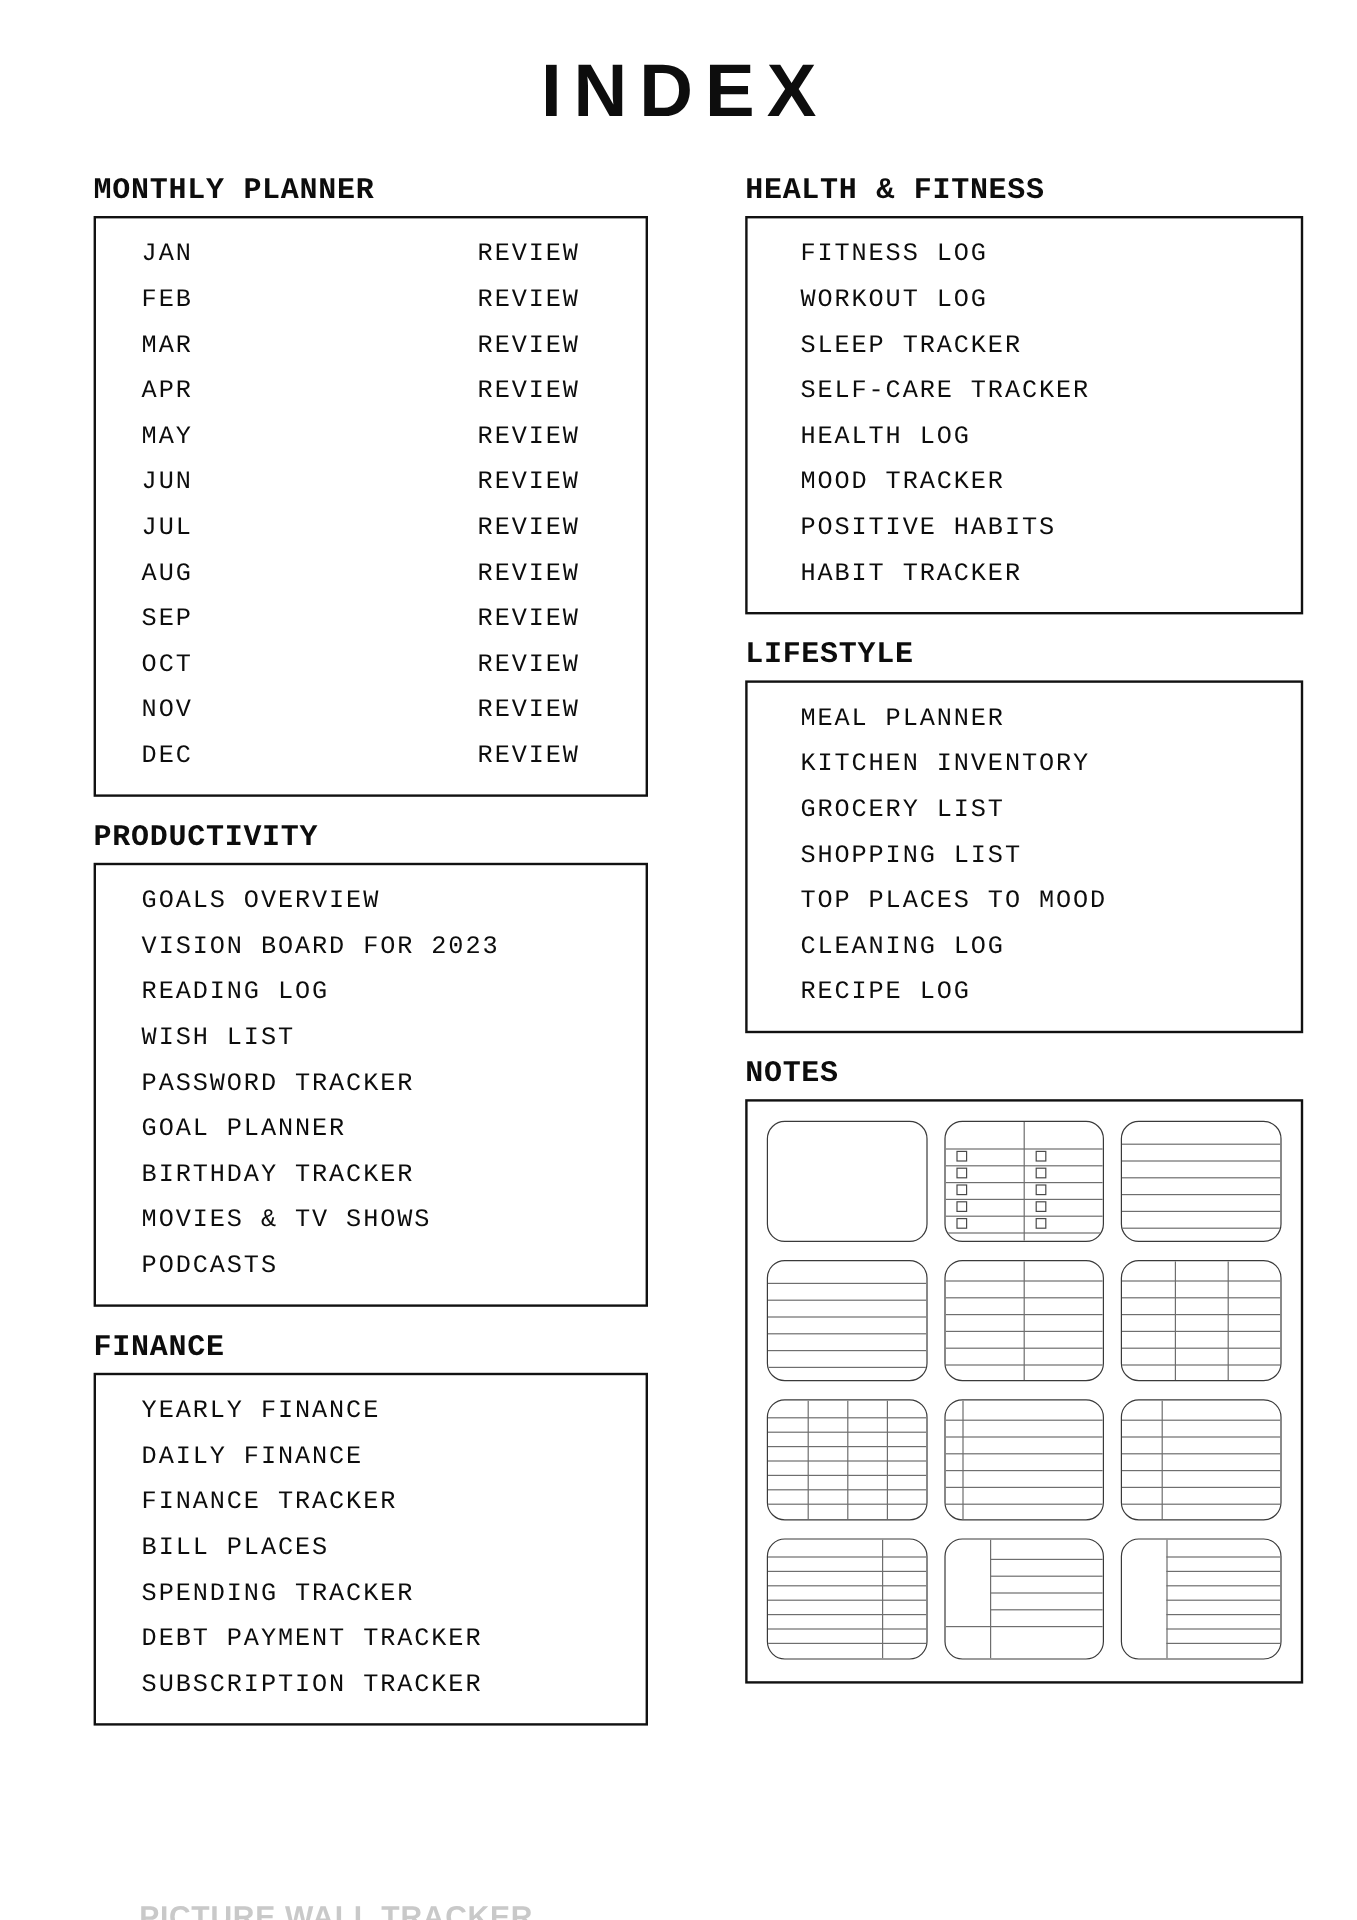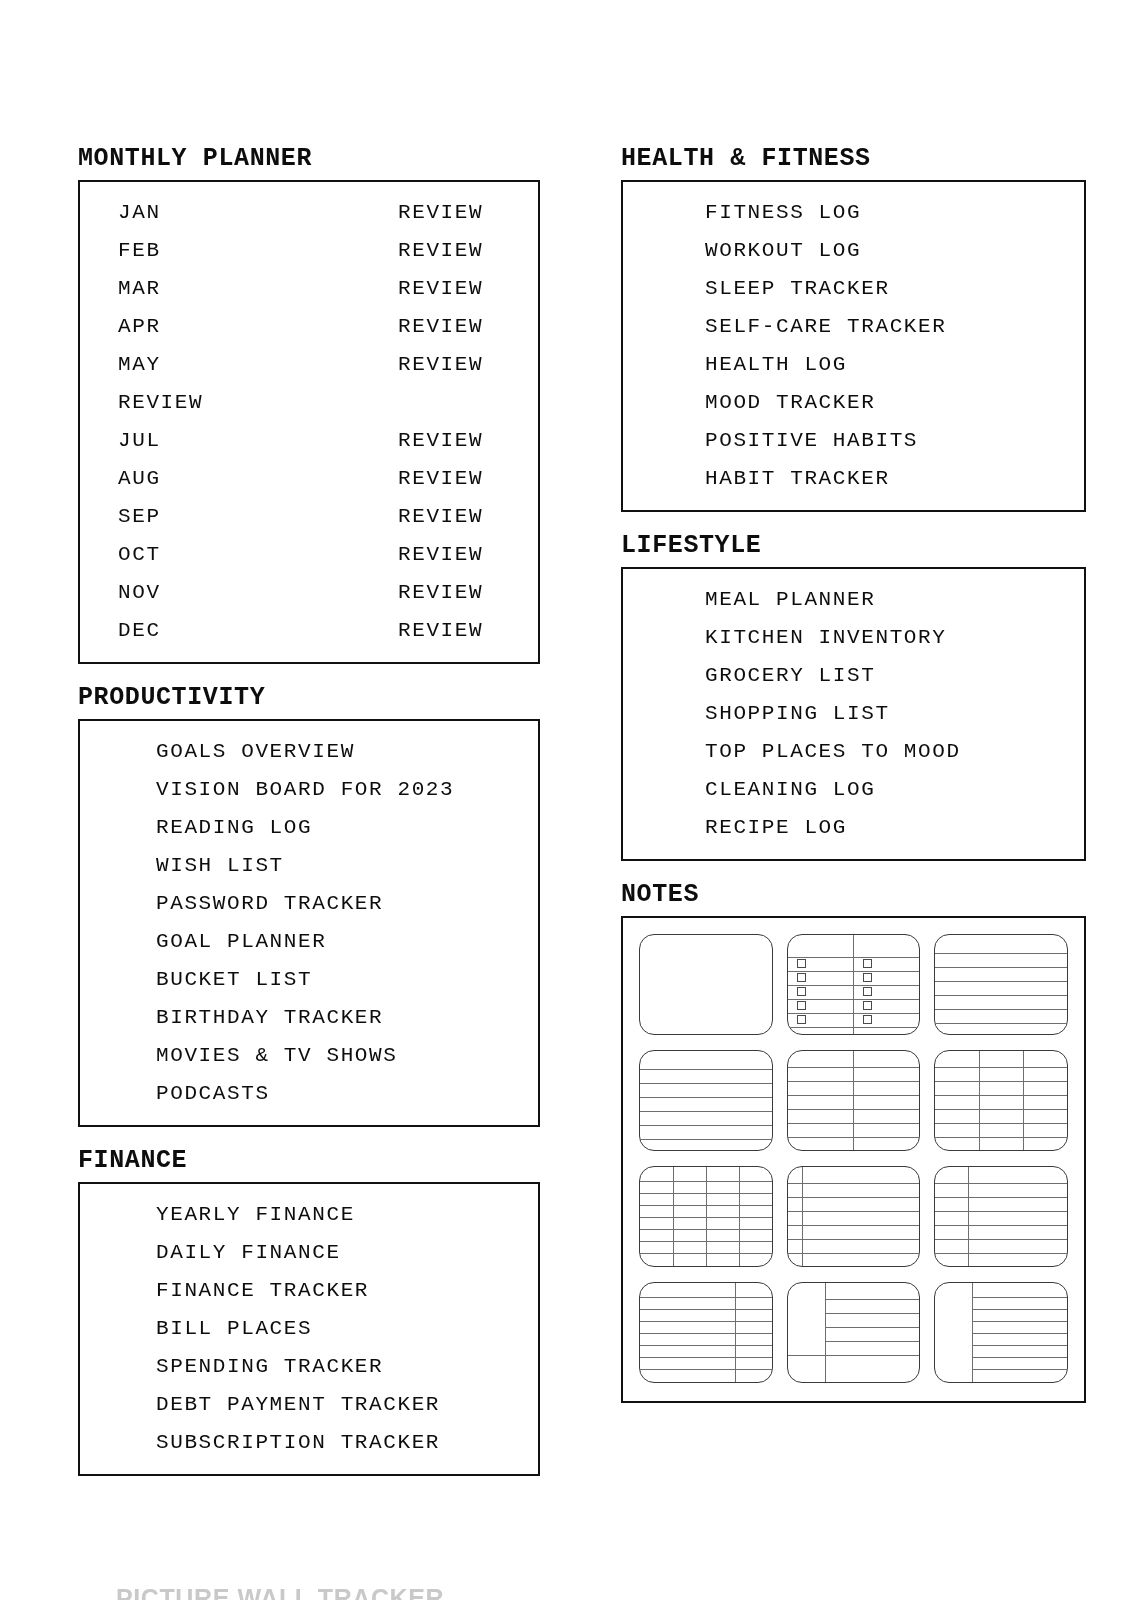--- a/index.html
+++ b/index.html
@@ -68,21 +68,20 @@
     padding: 12px 0 12px 0;
   }
 
   .list-row {
     font-size: 21px;
     letter-spacing: 1.6px;
     line-height: 38px;
     padding-left: 38px;
     white-space: nowrap;
     display: block;
-    margin-left: 38px;
   }
 
   
   .month-row {
     display: flex;
     align-items: baseline;
     font-size: 21px;
     letter-spacing: 1.6px;
     line-height: 38px;
     padding-left: 38px;
@@ -145,20 +144,21 @@
     line-height: 1;
     color: #c9c9c9;
     white-space: nowrap;
   }
 </style>
 </head>
 <body>
 
 <div class="page">
 
+  <div class="page-title">INDEX</div>
 
   <div class="col-left">
 
     <div class="section">
       <div class="section-heading">MONTHLY PLANNER</div>
       <div class="list-box">
         <div class="month-row">
           <span class="m-name">JAN</span>
           <span class="m-review">REVIEW</span>
         </div>
@@ -172,20 +172,21 @@
         </div>
         <div class="month-row">
           <span class="m-name">APR</span>
           <span class="m-review">REVIEW</span>
         </div>
         <div class="month-row">
           <span class="m-name">MAY</span>
           <span class="m-review">REVIEW</span>
         </div>
         <div class="month-row">
+          <span class="m-name">JUN</span>
           <span class="m-review">REVIEW</span>
         </div>
         <div class="month-row">
           <span class="m-name">JUL</span>
           <span class="m-review">REVIEW</span>
         </div>
         <div class="month-row">
           <span class="m-name">AUG</span>
           <span class="m-review">REVIEW</span>
         </div>
@@ -210,21 +211,20 @@
 
     <div class="section">
       <div class="section-heading">PRODUCTIVITY</div>
       <div class="list-box">
         <span class="list-row">GOALS OVERVIEW</span>
         <span class="list-row">VISION BOARD FOR 2023</span>
         <span class="list-row">READING LOG</span>
         <span class="list-row">WISH LIST</span>
         <span class="list-row">PASSWORD TRACKER</span>
         <span class="list-row">GOAL PLANNER</span>
-        <span class="list-row">BUCKET LIST</span>
         <span class="list-row">BIRTHDAY TRACKER</span>
         <span class="list-row">MOVIES &amp; TV SHOWS</span>
         <span class="list-row">PODCASTS</span>
       </div>
     </div>
 
     <div class="section">
       <div class="section-heading">FINANCE</div>
       <div class="list-box">
         <span class="list-row">YEARLY FINANCE</span>

